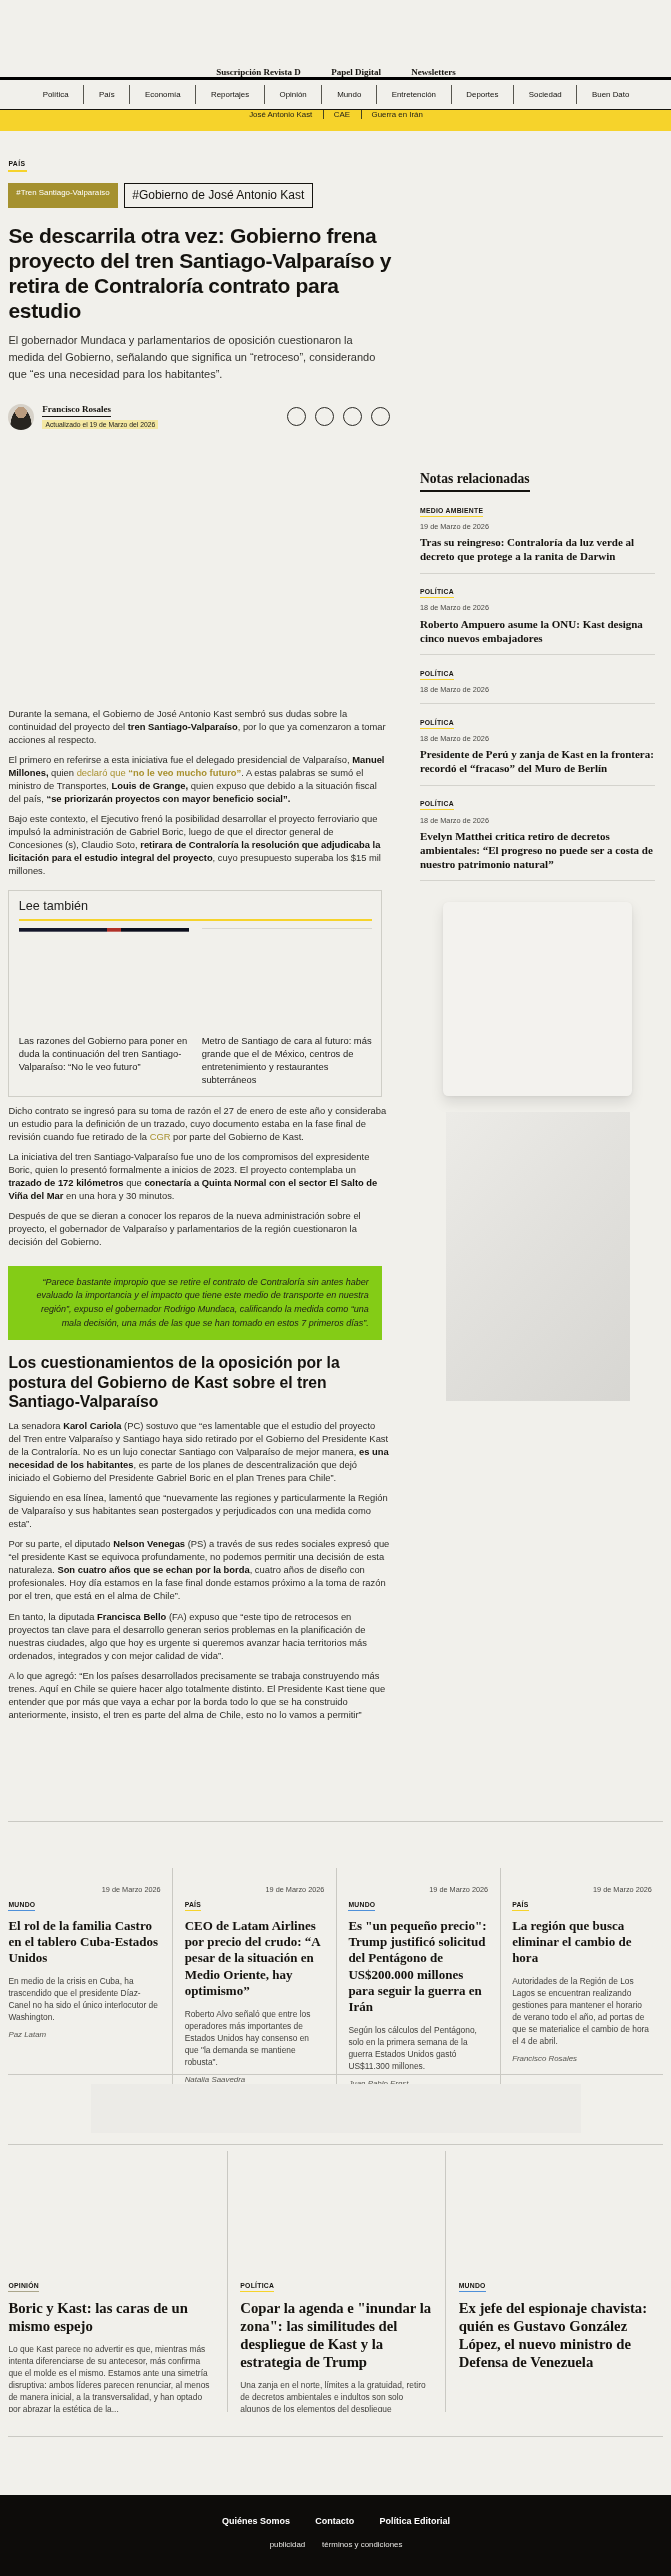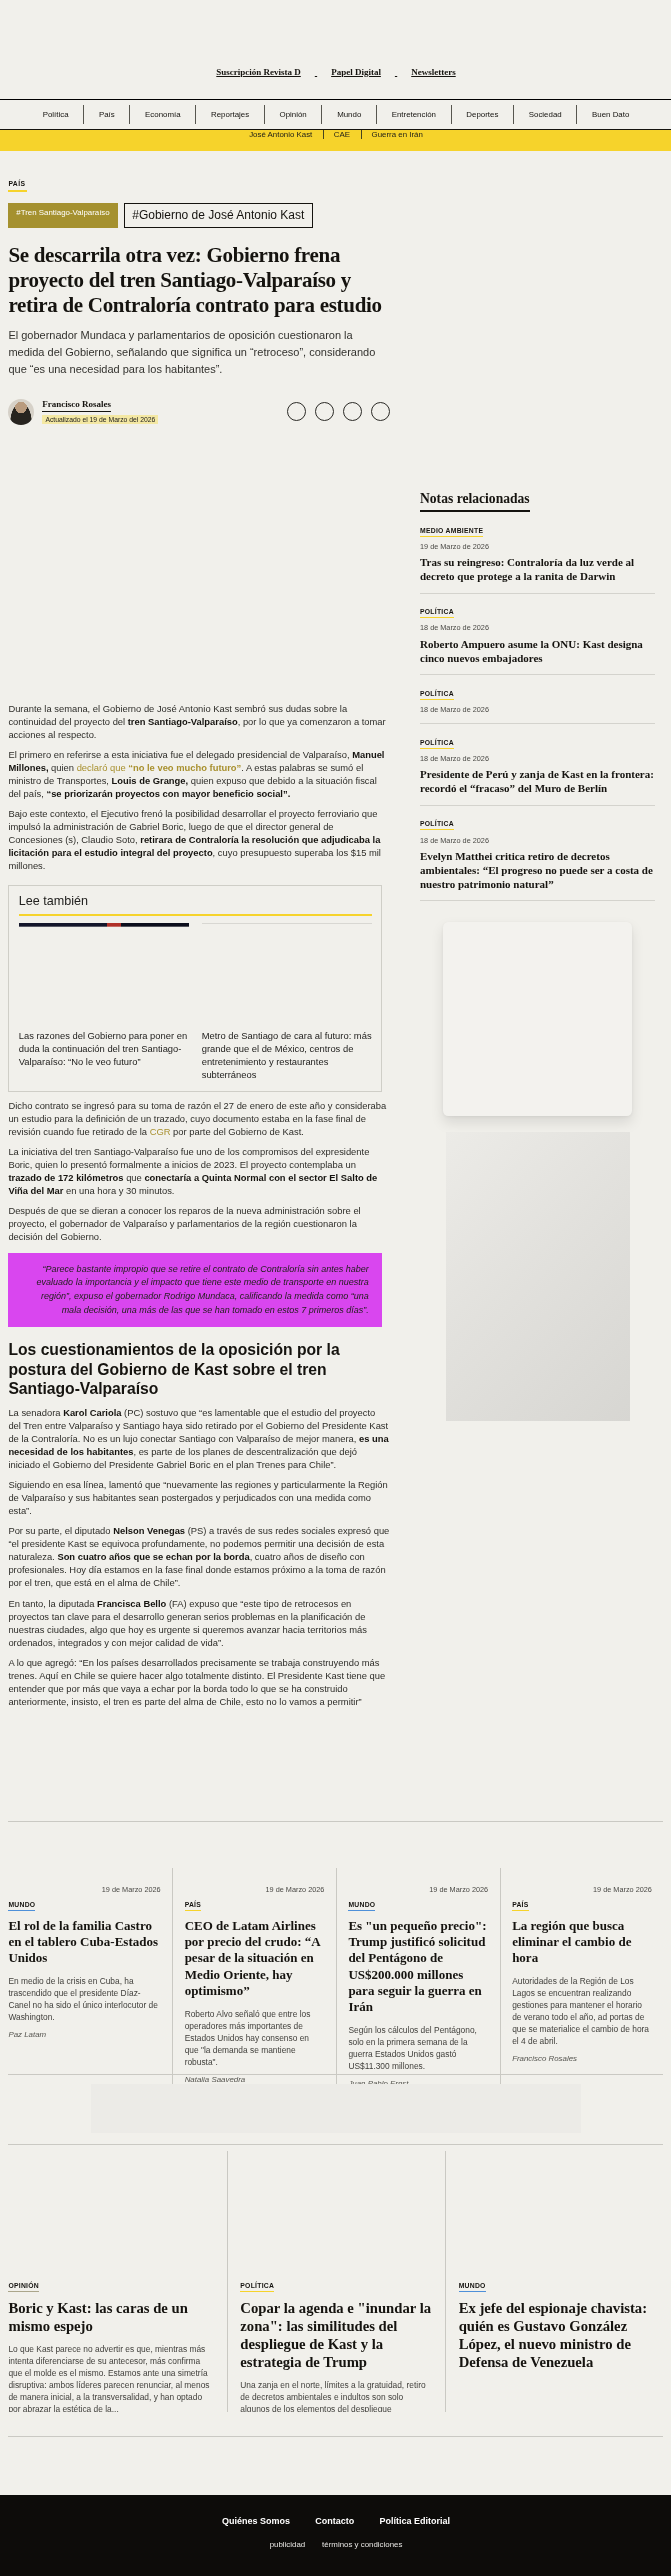--- a/index.html
+++ b/index.html
@@ -6,40 +6,40 @@
   html,body { width:672px; }
   body {
     height:2576px; position:relative; overflow:hidden;
     background:#F1F0EB; color:#15130F;
     font-family:"Liberation Sans","DejaVu Sans",sans-serif;
   }
   .serif { font-family:"Liberation Serif","DejaVu Serif",serif; }
 
   
   .logo-space { height:67px; }
-  .topbar { text-align:center; padding-bottom:22px; border-bottom:1px solid #000000;text-decoration:underline; }
+  .topbar { text-align:center; padding-bottom:0; border-bottom:3px solid #000000; }
   .topbar a { font-family:"Liberation Serif","DejaVu Serif",serif; font-weight:700; font-size:9px; color:#15130F; text-decoration:none; margin:0 14px; }
   .nav { display:flex; justify-content:center; align-items:center; height:30px; border-bottom:1px solid #15130F; }
   .nav a { display:flex; align-items:center; height:19px; padding:0 14.7px; font-size:7.9px; color:#15130F; text-decoration:none; border-right:0.5px solid #57564F; }
   .nav a:last-child { border-right:none; }
   .trending { background:#F6D32B; height:21px; display:flex; justify-content:center; }
   .trending a { font-size:7.9px; color:#232218; text-decoration:none; padding:0 10.5px; }
   .trending .tsep { width:0.5px; height:9.4px; background:#45441f; }
 
   
   .main { position:relative; }
   .article-col { position:absolute; left:8.4px; top:0; width:390px; }
 
   .breadcrumb { margin-top:29px; font-size:6.8px; font-weight:700; letter-spacing:.06em; }
   .breadcrumb-bar { width:19px; height:2.1px; background:#F6D32B; margin-top:3.1px; }
   .tags { display:flex; gap:6.3px; margin-top:11px; }
   .tag-solid { background:#A5912F; color:#FFFFFF; font-size:7.9px; padding:4.7px 7.9px; text-decoration:none; }
   .tag-outline { border:0.5px solid #15130F; color:#15130F; font-size:12px; padding:4.2px 7.3px; text-decoration:none; }
 
-  h1.title { margin-top:15.7px; font-size:21px; line-height:25px; letter-spacing:-0.3px; font-weight:700; font-family:Liberation Serif, serif; color:#15130F; }
+  h1.title { margin-top:15.7px; font-size:21px; line-height:25px; letter-spacing:-0.3px; font-weight:700; font-family:Liberation Sans, sans-serif; color:#15130F; }
   .lead { margin-top:8.4px; width:374px; font-size:11px; line-height:17px; color:#33322E; }
 
   .author-row { margin-top:21px; display:flex; align-items:center; }
   .avatar { width:26px; height:26px; border-radius:50%; flex:0 0 26px;
     background:
       radial-gradient(circle at 50% 32%, #b99b7e 0 5.8px, transparent 5.8px),
       radial-gradient(ellipse at 50% 92%, #27241f 0 10.5px, transparent 11px),
       #d6d1c8; }
   .author-meta { margin-left:7.9px; }
   .author-name { display:inline-block; font-family:"Liberation Serif","DejaVu Serif",serif; font-weight:700; font-size:9px; border-bottom:1px solid #15130F; padding-bottom:1.6px; }
@@ -58,21 +58,21 @@
   
   .lee-box { margin-top:12.6px; border:0.5px solid #CFCEC7; padding:8.4px 9.4px 9.4px; width:374px; }
   .lee-title { font-size:12.6px; color:#232220; font-weight:400; }
   .lee-underline { height:2.1px; background:#F6D32B; margin-top:5.2px; }
   .lee-grid { display:grid; grid-template-columns:1fr 1fr; gap:12.6px; margin-top:7.3px; }
   .lee-img { height:101px; }
   .lee-img.strip { background:linear-gradient(90deg,#14162A 0 52%, #B03028 52% 60%, #0C0E1C 60% 100%) top/100% 3.7px no-repeat; }
   .lee-img.line { border-top:0.5px solid #D8D7D2; }
   .lee-caption { margin-top:5.2px; font-size:9.4px; line-height:13px; color:#232220; }
 
-  .quote-box { margin-top:10px; width:374px; background:#d946ef; padding:9.4px 13.6px; text-align:right; font-style:italic; font-size:9px; line-height:13.6px; color:#1F1E19; }
+  .quote-box { margin-top:18px; width:374px; background:#84cc16; padding:9.4px 13.6px; text-align:right; font-style:italic; font-size:9px; line-height:13.6px; color:#1F1E19; }
 
   h2.subhead { margin-top:13.6px; font-size:15.7px; line-height:19.4px; font-weight:700; color:#15130F; width:383px; }
 
   
   .sidebar { position:absolute; left:420px; top:340px; width:235px; }
   .sidebar-title { display:inline-block; font-family:"Liberation Serif","DejaVu Serif",serif; font-weight:700; font-size:13.6px; border-bottom:2.1px solid #15130F; padding-bottom:3.1px; }
   .rel-item { margin-top:12.6px; }
   .cat { display:inline-block; font-size:6.8px; font-weight:700; letter-spacing:.04em; padding-bottom:2.1px; border-bottom:1.6px solid #F6D32B; color:#15130F; }
   .cat.blue { border-bottom-color:#4E90D9; }
   .cat.olive { border-bottom-color:#ABA68B; }

